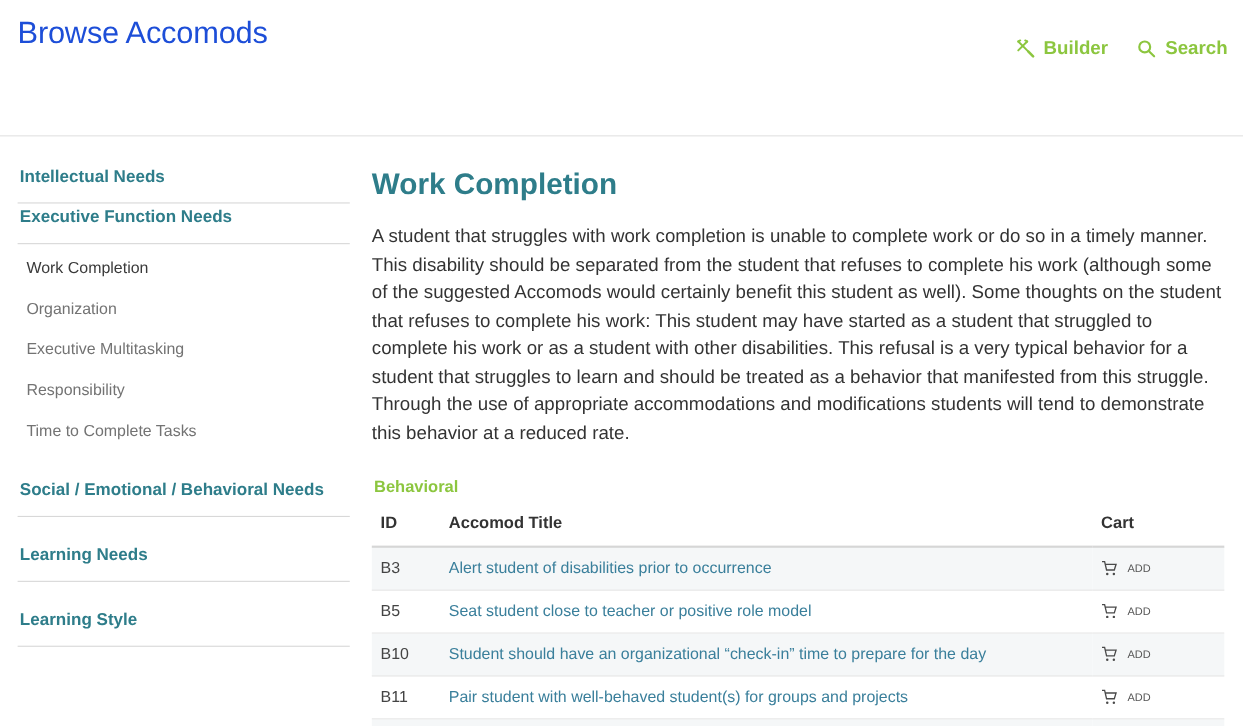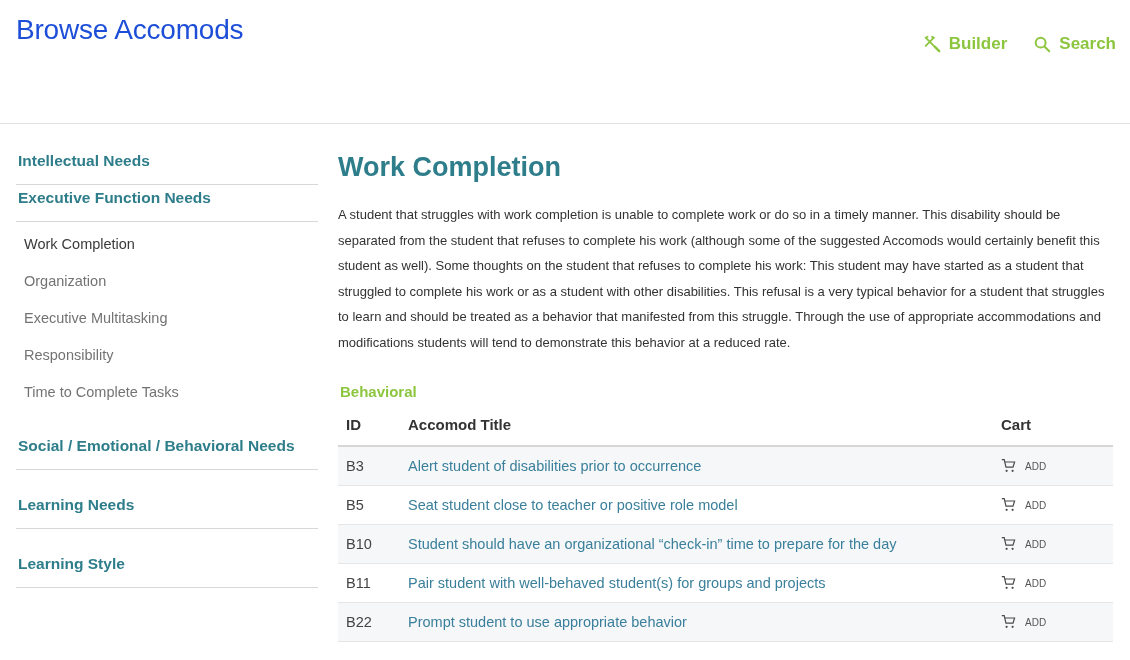--- a/index.html
+++ b/index.html
@@ -112,21 +112,21 @@
   }
   .main h2 {
     margin: 0 0 18px 0;
     font-size: 27px;
     font-weight: bold;
     color: #2e7d8a;
     line-height: 34px;
   }
   .main-desc {
     margin: 0;
-    font-size: 13px;
+    font-size: 17px;
     line-height: 25.5px;
     color: #333333;
     max-width: 775px;
   }
   .section-label {
     margin: 28px 0 10px 2px;
     font-size: 15px;
     font-weight: bold;
     color: #8cc63f;
   }

